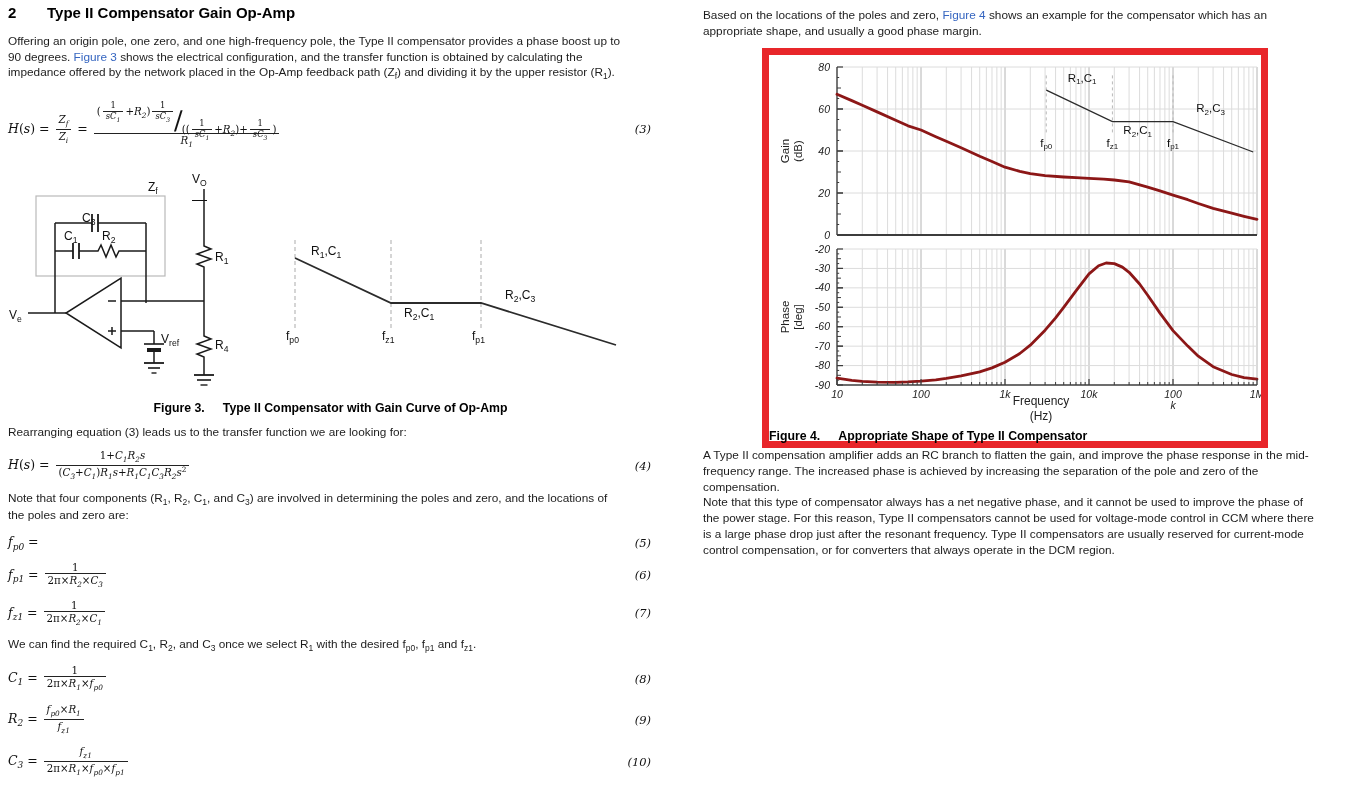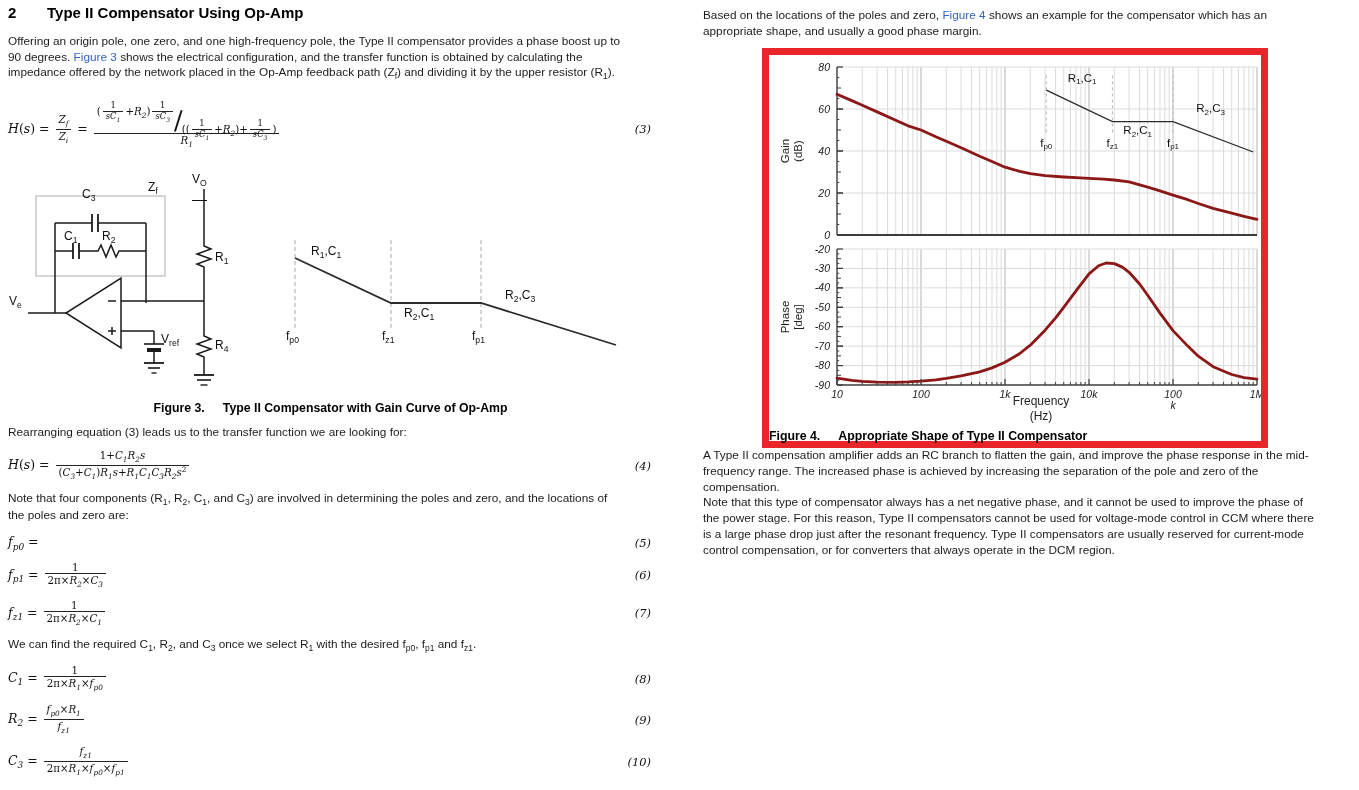--- a/index.html
+++ b/index.html
@@ -41,21 +41,21 @@
   .mt-space2{margin-top:14px;}
 </style>
 </head>
 <body>
 
 <div class="page">
 
   <div class="col-left">
     <div class="heading-row">
       <div class="heading-num">2</div>
-      <div>Type II Compensator Using Op-Amp</div>
+      <div>Type II Compensator Gain Op-Amp</div>
     </div>
 
     <div class="content">
       <p class="body" style="margin-top:13px">Offering an origin pole, one zero, and one high-frequency pole, the Type II compensator provides a phase boost up to 90 degrees. <span class="link">Figure 3</span> shows the electrical configuration, and the transfer function is obtained by calculating the impedance offered by the network placed in the Op-Amp feedback path (Z<sub>f</sub>) and dividing it by the upper resistor (R<sub>1</sub>).</p>
 
       <div class="eq" style="margin-top:8px;height:76px;">
         <span class="math mrow"><span class="mrow"><span class="mv">H</span><span class="mt">(</span><span class="mv">s</span><span class="mt">) = </span><span class="frac">
                 <span class="mrow num"><span class="mv">Z</span><sub class="mv">f</sub></span>
                 <span class="mrow den"><span class="mv">Z</span><sub class="mv">i</sub></span>
               </span><span class="mt"> = </span><span class="frac">
@@ -133,26 +133,26 @@
           <g stroke="#b9b9b9" stroke-width="1.2" stroke-dasharray="4,3">
             <line x1="287" y1="67" x2="287" y2="155"></line>
             <line x1="383" y1="67" x2="383" y2="155"></line>
             <line x1="473" y1="67" x2="473" y2="155"></line>
           </g>
           <polyline points="287,85 383,130 473,130 608,172" fill="none" stroke="#2b2b2b" stroke-width="1.8"></polyline>
         </svg>
         
         <span class="fig-label" style="left:140px;top:8px">Z<sub>f</sub></span>
         <span class="fig-label u" style="left:184px;top:0px">V<sub>O</sub></span>
-        <span class="fig-label" style="left:74px;top:15px">C<sub>3</sub></span>
+        <span class="fig-label" style="left:74px;top:39px">C<sub>3</sub></span>
         <span class="fig-label" style="left:56px;top:57px">C<sub>1</sub></span>
         <span class="fig-label" style="left:94px;top:57px">R<sub>2</sub></span>
         <span class="fig-label" style="left:207px;top:78px">R<sub>1</sub></span>
         <span class="fig-label" style="left:207px;top:166px">R<sub>4</sub></span>
-        <span class="fig-label" style="left:1px;top:122px">V<sub>e</sub></span>
+        <span class="fig-label" style="left:1px;top:136px">V<sub>e</sub></span>
         <span class="fig-label" style="left:153px;top:160px">V<sub>ref</sub></span>
         
         <span class="fig-label" style="left:303px;top:72px">R<sub>1</sub>,C<sub>1</sub></span>
         <span class="fig-label" style="left:396px;top:134px">R<sub>2</sub>,C<sub>1</sub></span>
         <span class="fig-label" style="left:497px;top:116px">R<sub>2</sub>,C<sub>3</sub></span>
         <span class="fig-label" style="left:278px;top:157px">f<sub>p0</sub></span>
         <span class="fig-label" style="left:374px;top:157px">f<sub>z1</sub></span>
         <span class="fig-label" style="left:464px;top:157px">f<sub>p1</sub></span>
       </div>
 

